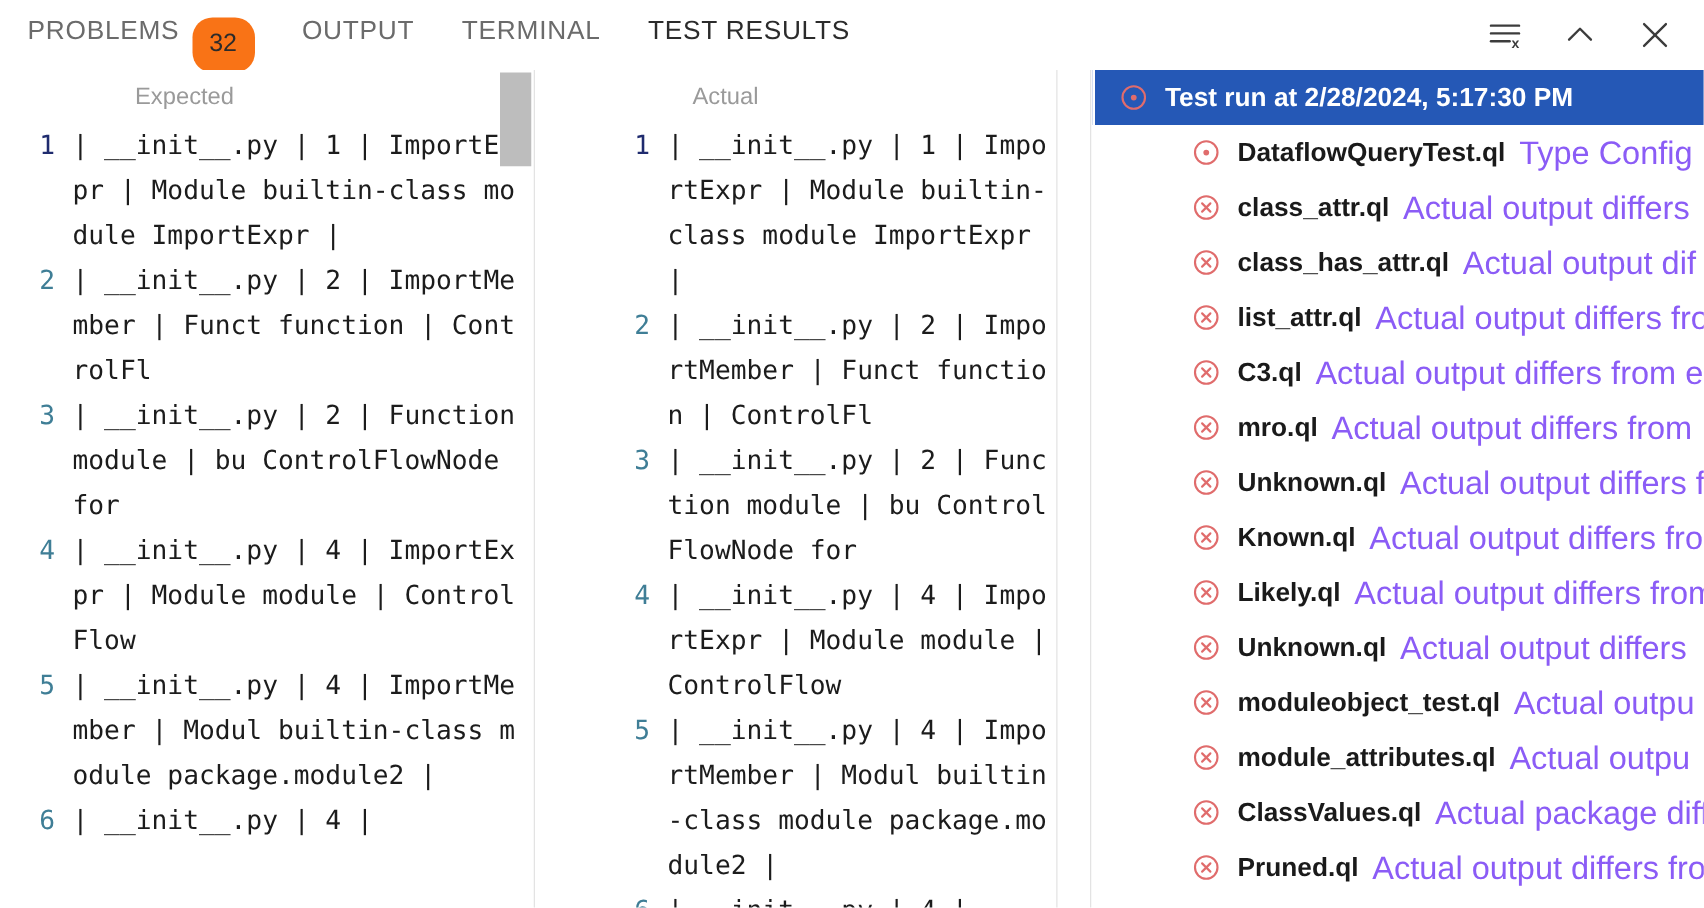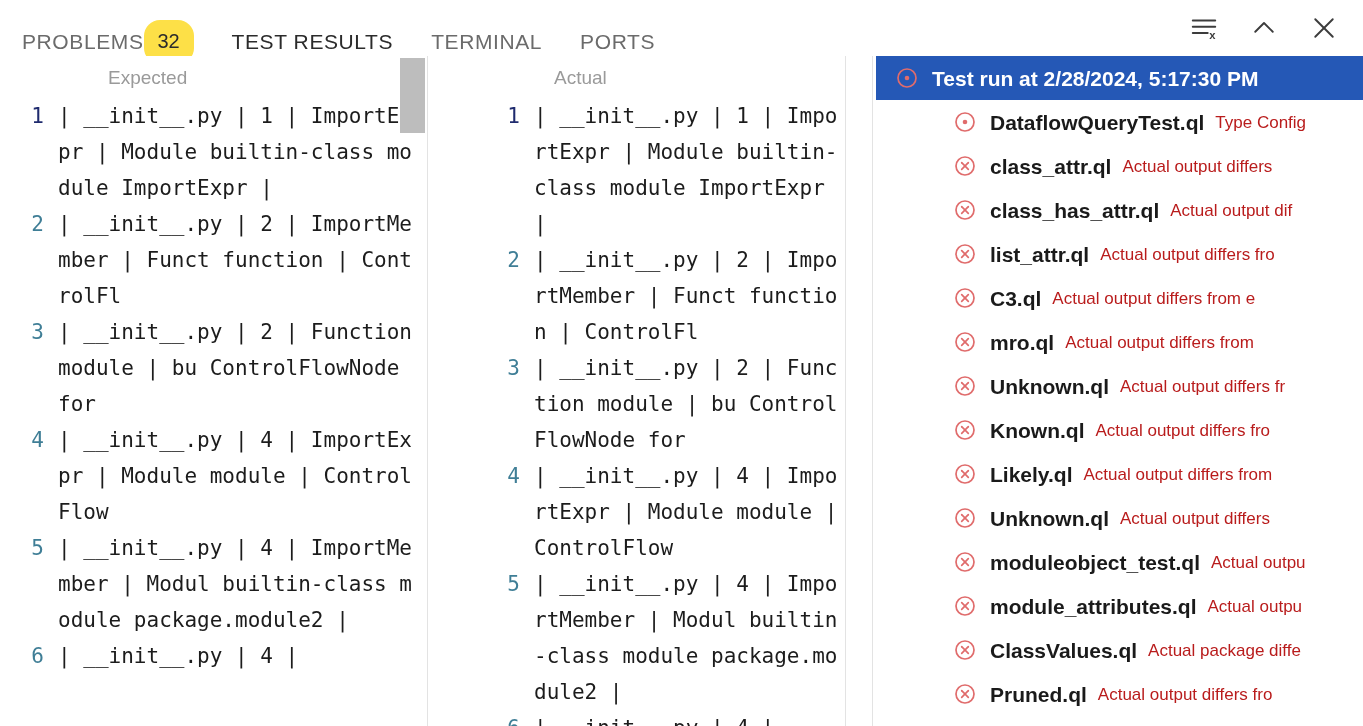--- a/index.html
+++ b/index.html
@@ -11,21 +11,21 @@
   }
 
   
   #panel-header {
     position: absolute; left: 0; top: 0;
     width: 1363px; height: 56px;
     background: #ffffff;
     display: flex; align-items: center;
   }
   .tab {
-    display: flex; align-items: center; gap: 0;
+    display: flex; align-items: flex-start; gap: 10px;
     height: 56px;
     padding: 0 0 0 0;
     margin-right: 38px;
     position: relative;
     cursor: pointer;
     white-space: nowrap;
     margin-top: 27px;
   }
   .tab:first-child { margin-left: 22px; }
   .tab-label {
@@ -39,21 +39,21 @@
     content: "";
     position: absolute;
     left: 0; right: 0; bottom: 7px;
     height: 3px;
     background: #2b2b2b;
   }
   .tab-badge {
     min-width: 50px;
     height: 44px;
     border-radius: 16px;
-    background: #fde047;
+    background: #f97316;
     color: #2b2b2b;
     font-size: 20px;
     display: flex; align-items: center; justify-content: center;
     padding: 0 10px;
   }
   #header-actions {
     margin-left: auto;
     display: flex; align-items: center;
     gap: 26px;
     padding-right: 22px;
@@ -171,49 +171,49 @@
     display: flex; align-items: center; justify-content: center;
   }
   .tree-icon svg { display: block; }
   .tree-label {
     font-size: 21px;
     color: #1a1a1a;
     font-weight: bold;
     line-height: 1;
   }
   .tree-desc {
-    font-size: 17px;
-    color: #b91c1c;
+    font-size: 26px;
+    color: #8b5cf6;
     margin-left: 11px;
     line-height: 1;
     font-weight: normal;
   }
   #tree-left-edge {
     position: absolute;
     left: 0; top: 0; bottom: 0;
     width: 2px;
     background: #ffffff;
   }
 </style>
 </head>
 <body>
 
 <div id="panel-header">
   <div class="tab">
     <span class="tab-label">PROBLEMS</span>
     <span class="tab-badge">32</span>
   </div>
+  <div class="tab">
+    <span class="tab-label">OUTPUT</span>
+  </div>
+  <div class="tab">
+    <span class="tab-label">TERMINAL</span>
+  </div>
   <div class="tab active">
     <span class="tab-label">TEST RESULTS</span>
-  </div>
-  <div class="tab">
-    <span class="tab-label">TERMINAL</span>
-  </div>
-  <div class="tab">
-    <span class="tab-label">PORTS</span>
   </div>
 
   <div id="header-actions">
     <div class="hdr-btn">
       <svg width="30" height="30" viewBox="0 0 24 24" fill="none" stroke="currentColor" stroke-width="1.5" stroke-linecap="round">
         <line x1="3" y1="6" x2="21" y2="6"></line>
         <line x1="3" y1="11" x2="21" y2="11"></line>
         <line x1="3" y1="16" x2="15" y2="16"></line>
         <text x="16.2" y="20.4" font-size="9" font-family="Liberation Sans, sans-serif" fill="currentColor" stroke="none" font-weight="bold">x</text>
       </svg>

